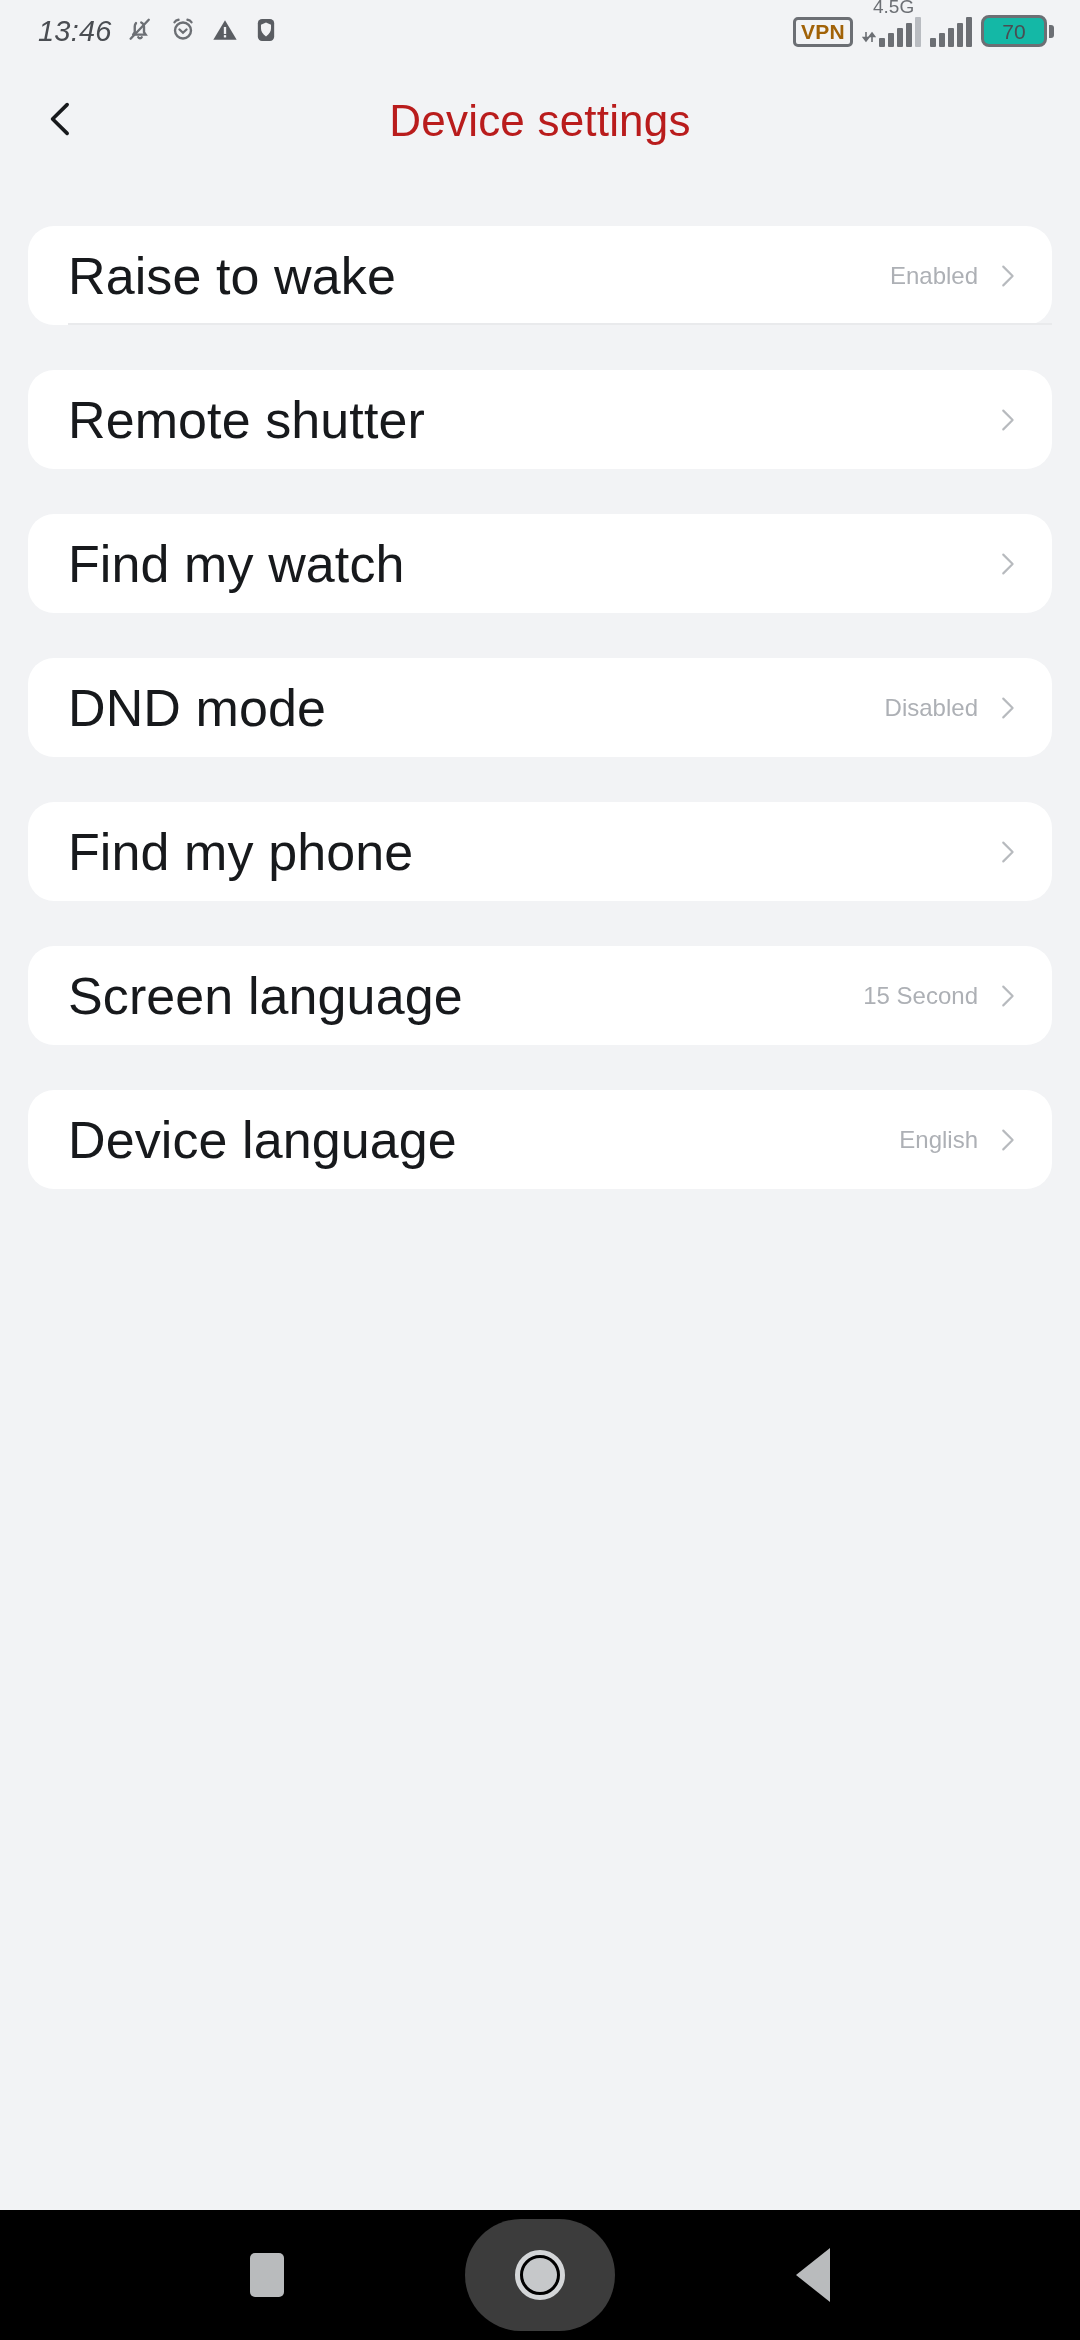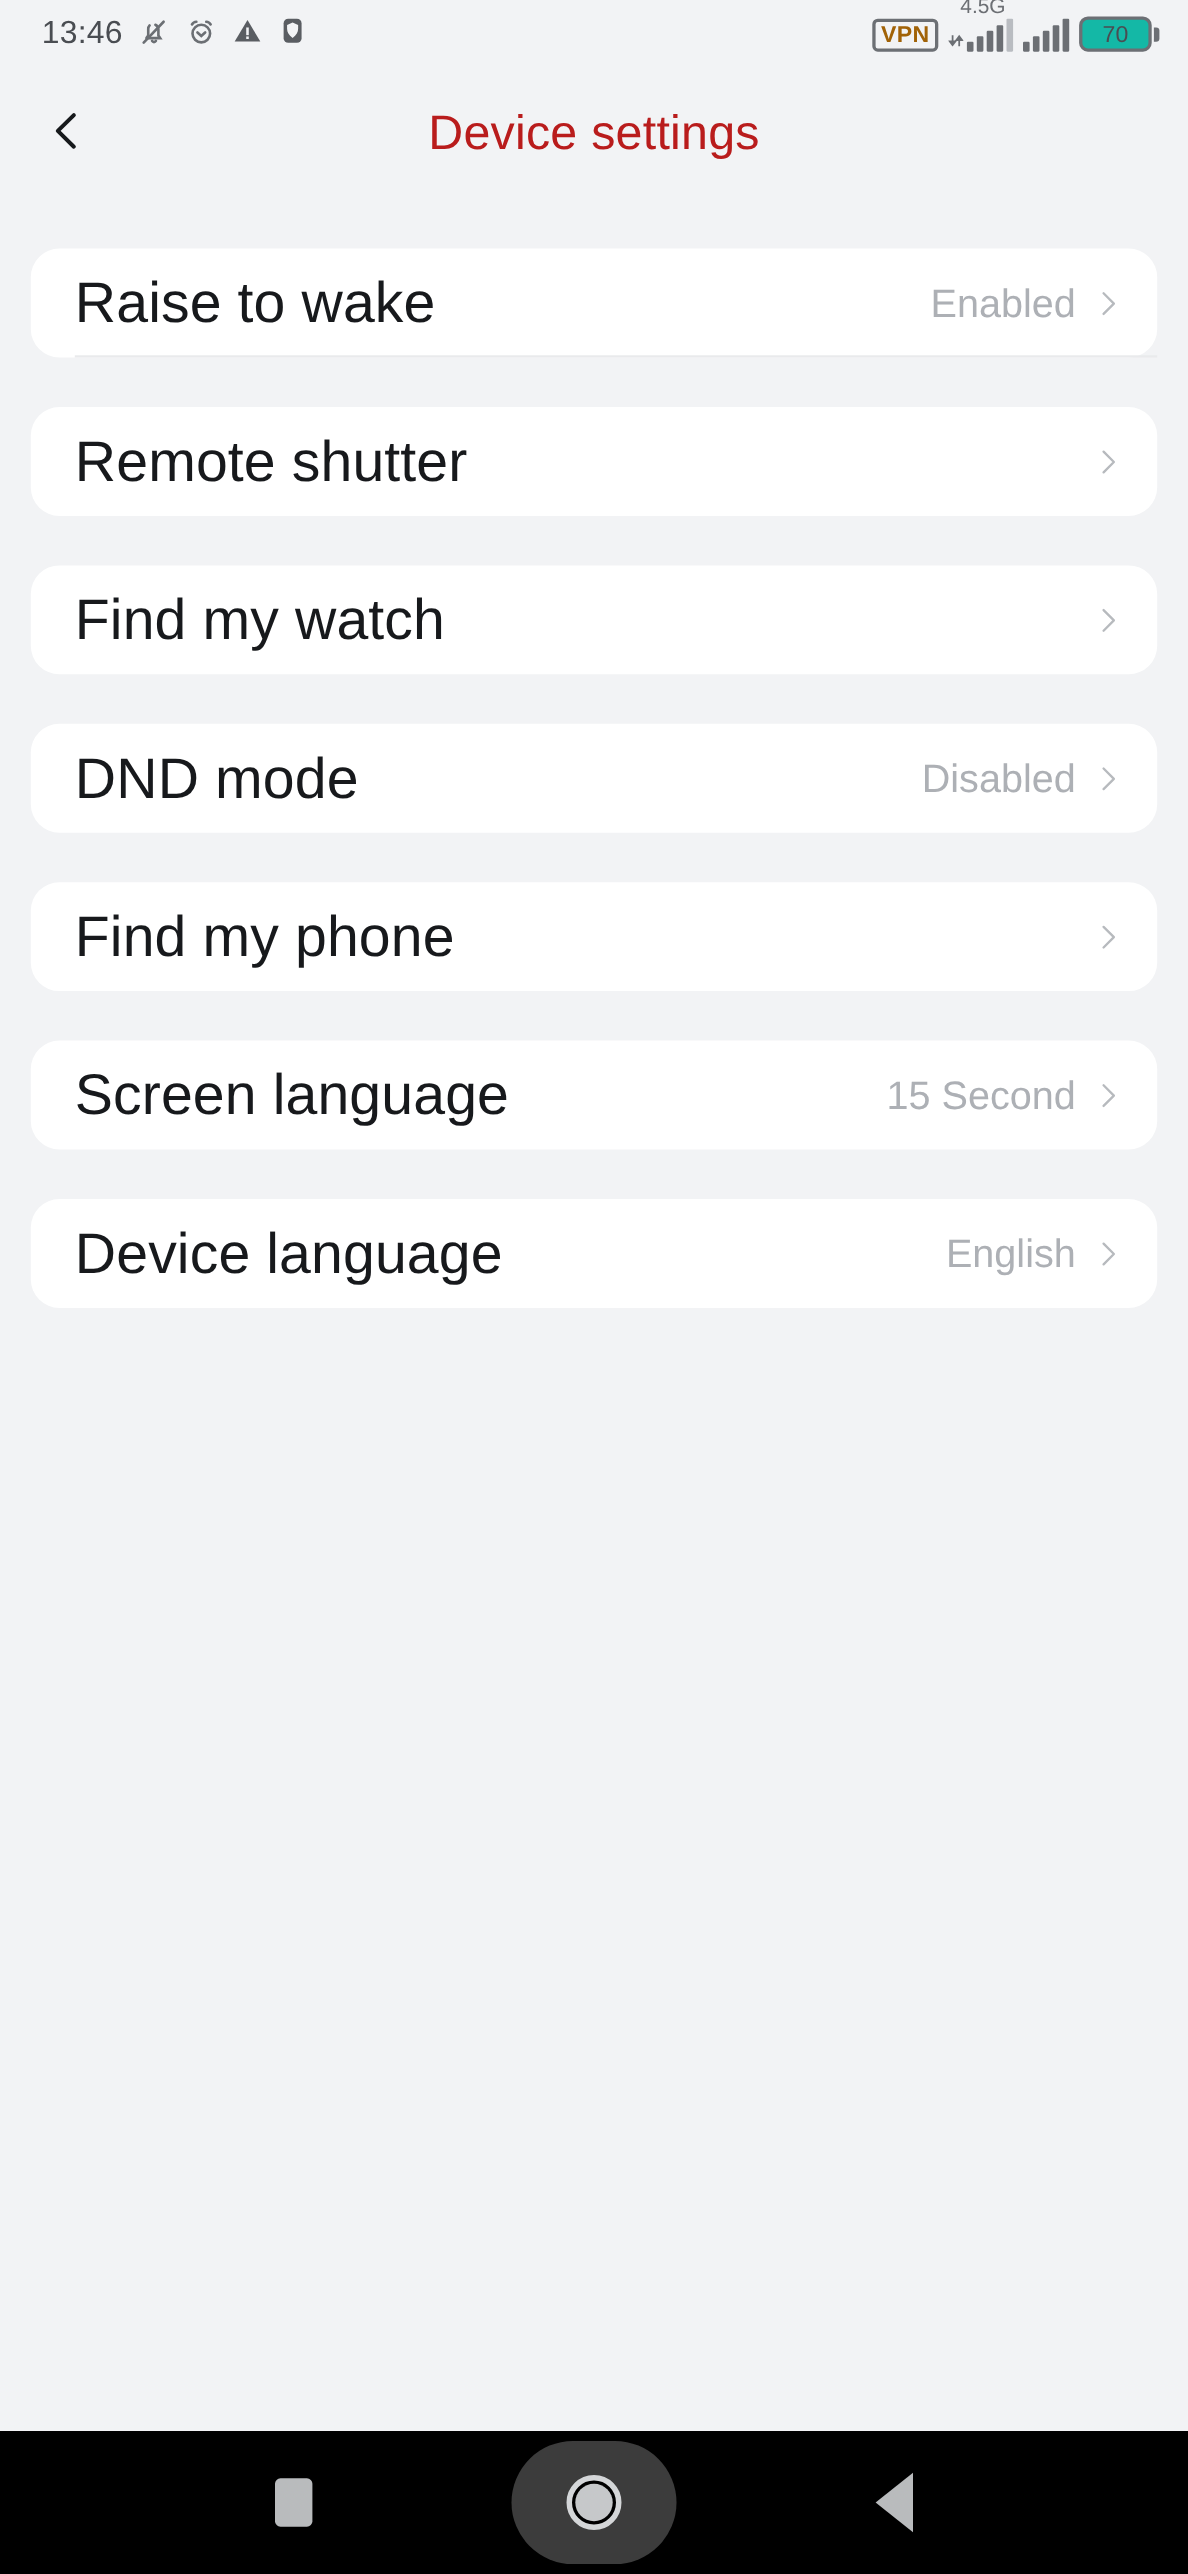--- a/index.html
+++ b/index.html
@@ -17,21 +17,21 @@
   }
 
   
   .statusbar {
     height:62px;
     display:flex; align-items:center;
     justify-content:space-between;
     padding:0 26px 0 38px;
     flex:0 0 auto;
   }
-  .sb-left { display:flex; align-items:flex-start; gap:13px; }
+  .sb-left { display:flex; align-items:flex-end; gap:13px;font-style:italic; }
   .sb-right { display:flex; align-items:flex-end; gap:9px; }
   .sb-clock {
     font-size:29px; color:#4a4d52; letter-spacing:.2px;
     font-family:"Liberation Sans", sans-serif;
   }
   .sb-ico { display:block; }
 
   .vpn-badge {
     border:3px solid #6c6f74;
     border-radius:5px;
@@ -115,21 +115,21 @@
     height:2px;
     background:#e9eaec;
   }
   .card-label {
     font-size:52px; color:#17191c;
     letter-spacing:.1px;
     flex:1 1 auto;
     white-space:nowrap;
   }
   .card-value {
-    font-size:36px; color:#adb0b5;
+    font-size:24px; color:#adb0b5;
     margin-right:14px;
     white-space:nowrap;
   }
   .chev { display:flex; align-items:center; }
 
   
   .navbar {
     flex:0 0 auto;
     height:130px;
     background:#000000;

